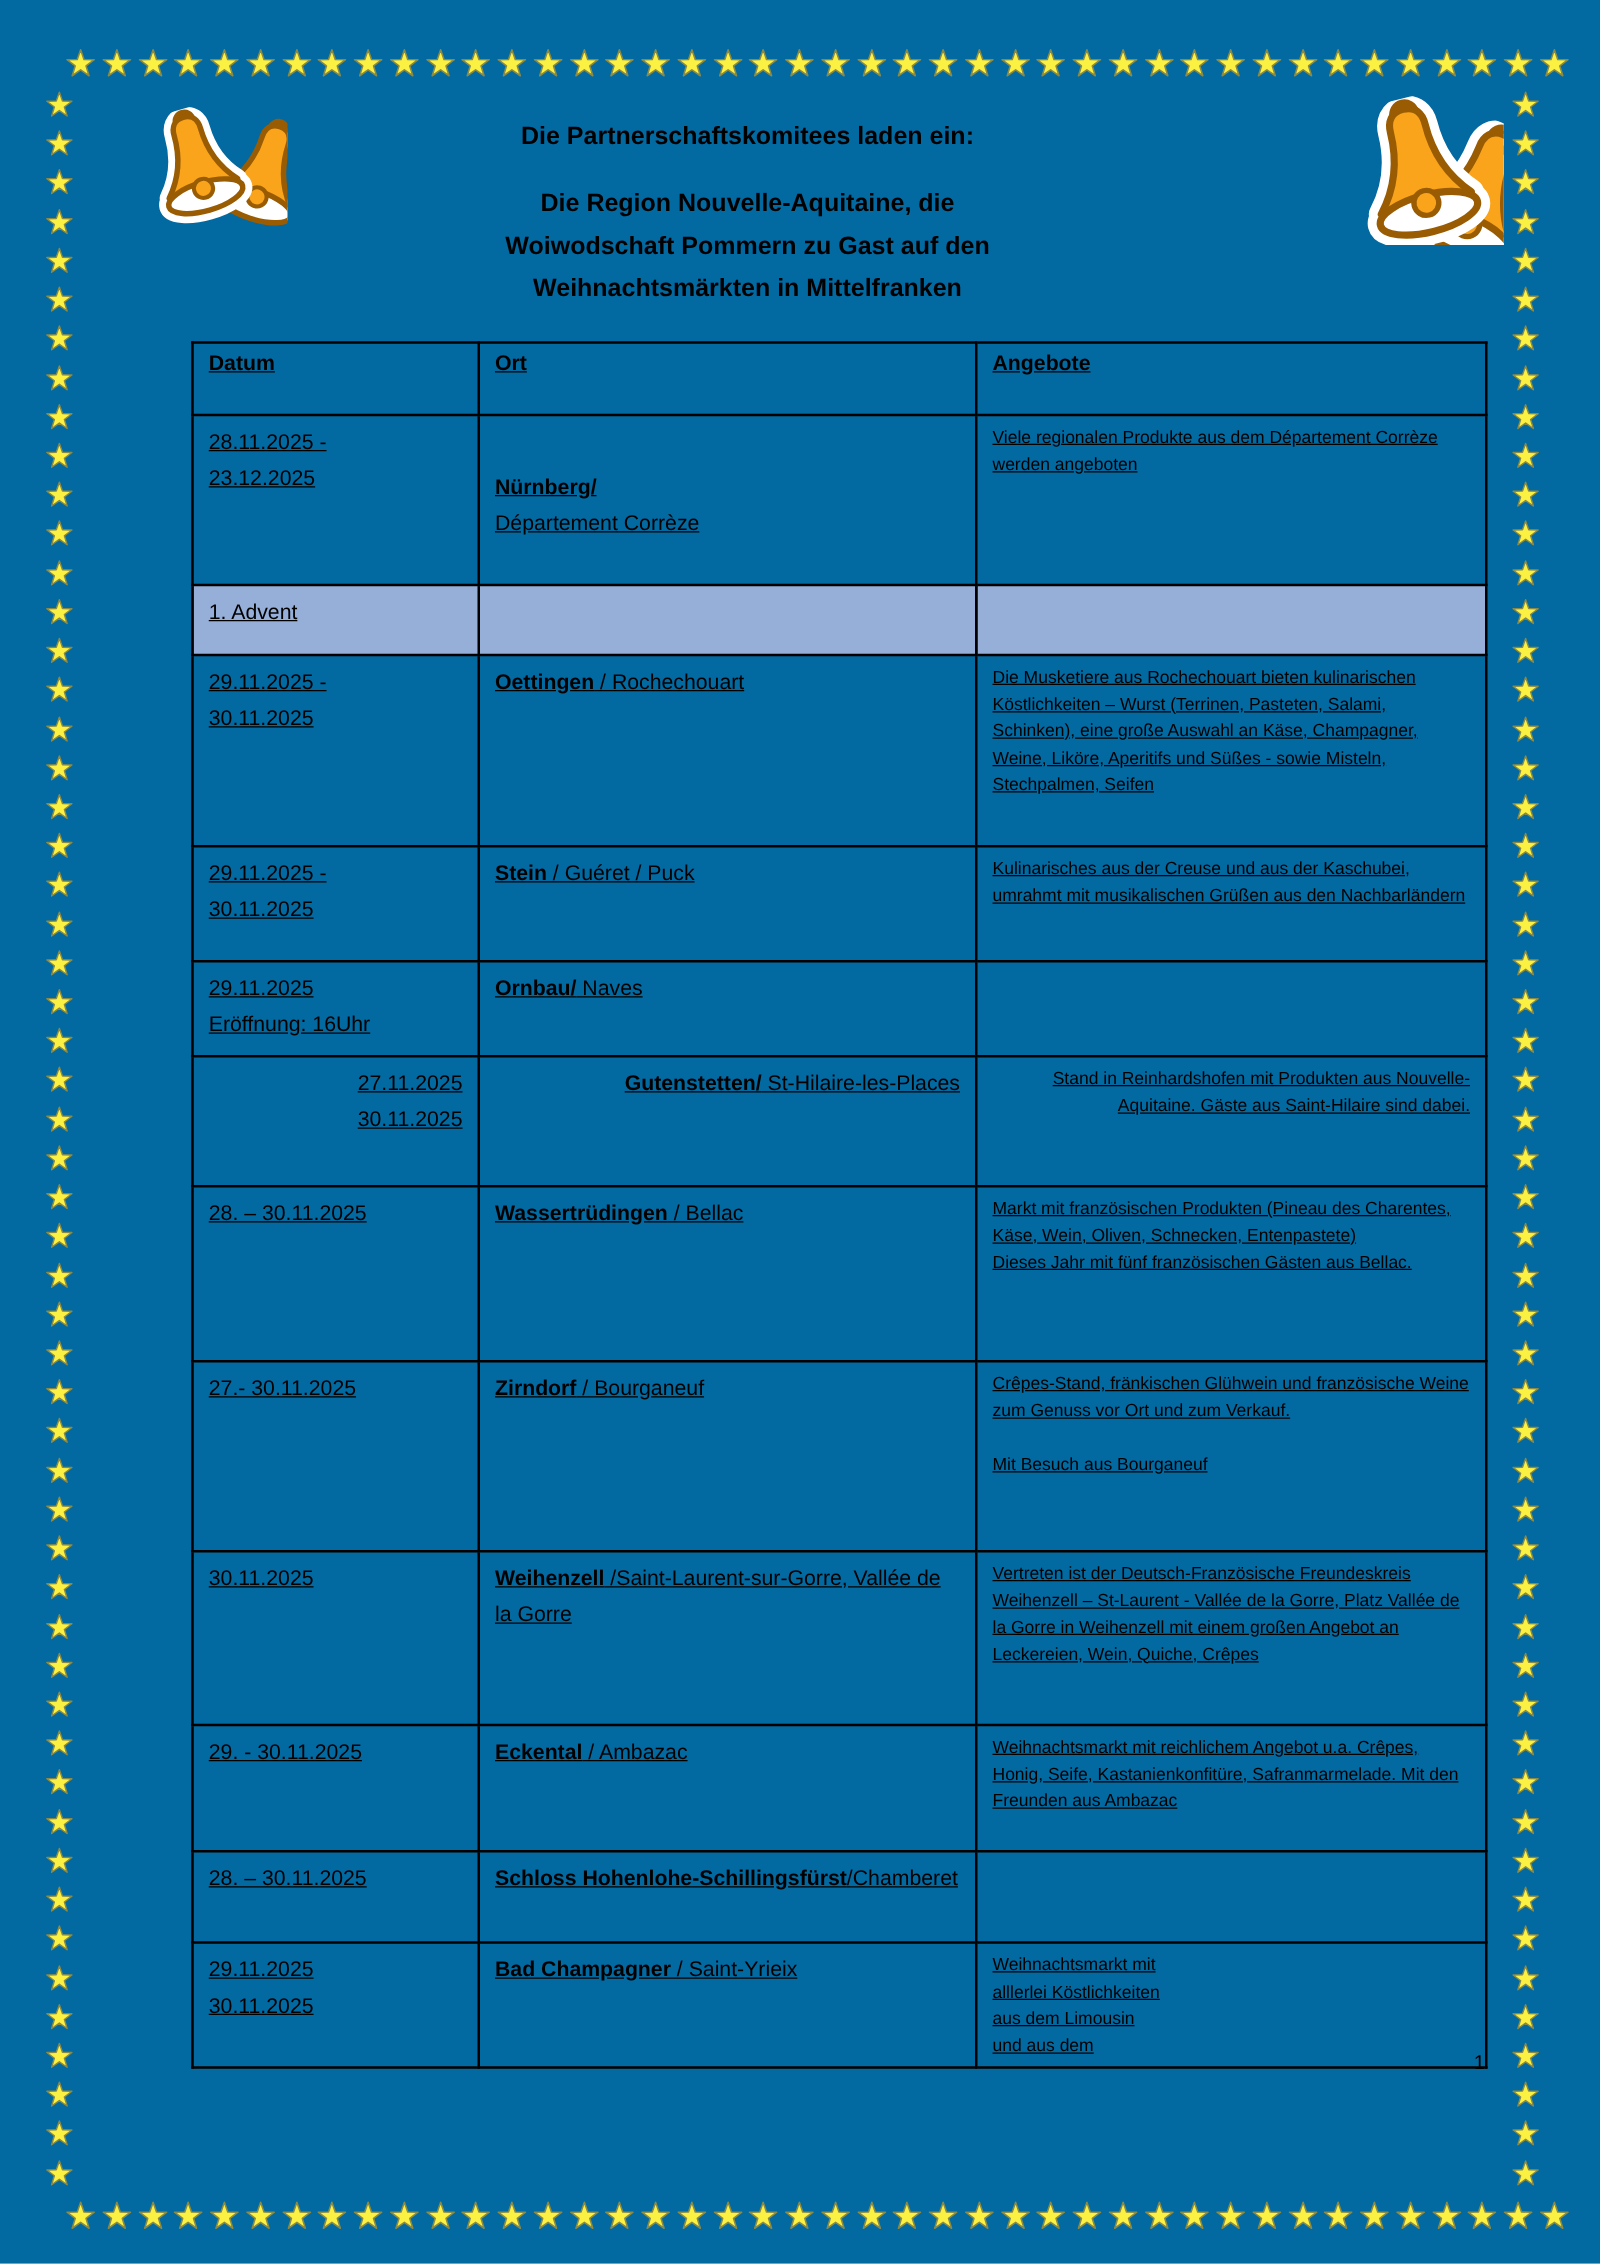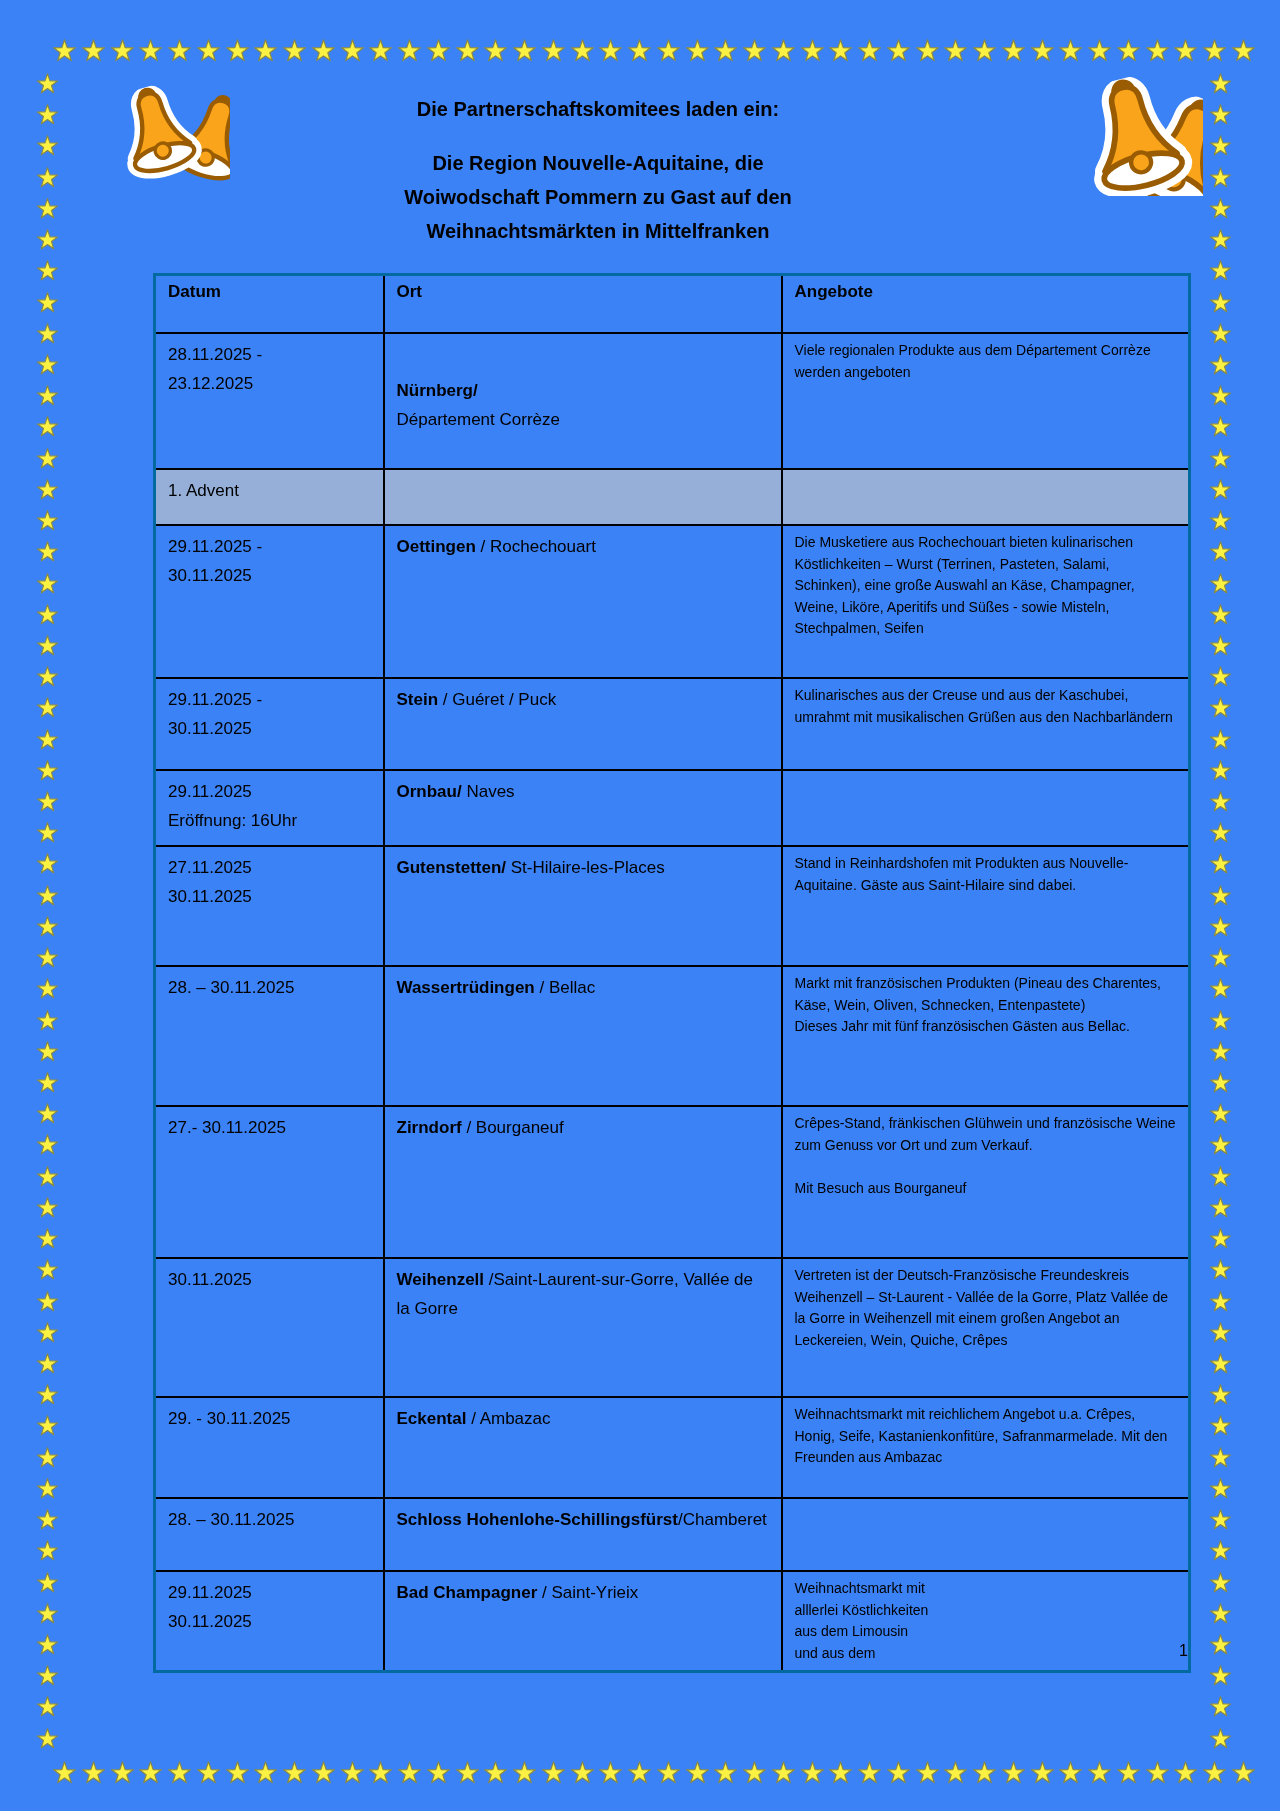--- a/index.html
+++ b/index.html
@@ -1,17 +1,17 @@
 <!DOCTYPE html>
 <html style="--star-fill: #FBF143; --star-stroke: #8A8A45; --bell-fill: #F9A41B; --bell-outline: #9A5C02; --advent-bg: #95AFD8;"><head>
 <meta charset="utf-8">
 <style>
   html,body { margin:0; padding:0; background:#ffffff; }
   .page {
-    position:relative; width:1280px; height:1811px; background:#3b82f6;
+    position:relative; width:1280px; height:1811px; background:#0369a1;
     font-family:"Liberation Sans", sans-serif; color:#000; overflow:hidden;
   }
   
   .star-row { position:absolute; left:52px; width:1204px; display:flex; justify-content:space-between; }
   .star-row.top { top:38px; }
   .star-row.bottom { top:1760px; }
   .star-row svg { width:25px; height:25px; }
   .star-col { position:absolute; top:72px; height:1678px; display:flex; flex-direction:column; justify-content:space-between; }
   .star-col.left { left:36px; }
   .star-col.right { left:1209px; }
@@ -20,21 +20,21 @@
   .bells { position:absolute; }
   .bells.left-bells  { left:95px;  top:84px;  width:135px; height:100px; }
   .bells.right-bells { left:1056px; top:76px; width:147px; height:120px; }
   
   .heading { position:absolute; left:155px; top:98px; width:886px; text-align:center; }
   .title { font-size:20px; font-weight:bold; }
   .subtitle { margin-top:25px; font-size:20px; font-weight:bold; line-height:34px; }
   
   table.schedule {
     position:absolute; left:153px; top:273px; width:1035px;
-    border-collapse:collapse; table-layout:fixed; border:3px solid #0369a1;
+    border-collapse:collapse; table-layout:fixed; border:1px solid #0369a1;text-decoration:underline;
   }
   .schedule th, .schedule td {
     border:2px solid #000; vertical-align:top; padding:6px 12px; overflow:hidden;
   }
   .schedule th { text-align:left; font-size:17px; font-weight:bold; height:44px; }
   .datum-cell { font-size:17px; line-height:29px; }
   .ort-cell { font-size:17px; line-height:29px; }
   .ort-primary { font-weight:bold; }
   .angebote-cell { font-size:14px; line-height:21.5px; padding-top:7px; }
   tr.advent td { background:var(--advent-bg); }
@@ -707,21 +707,21 @@
         <tr style="height: 92px;">
           <td class="datum-cell">29.11.2025 -<br>30.11.2025</td>
           <td class="ort-cell"><span class="ort-primary">Stein</span><span> / Guéret / Puck</span></td>
           <td class="angebote-cell">Kulinarisches aus der Creuse und aus der Kaschubei, umrahmt mit musikalischen Grüßen aus den Nachbarländern</td>
         </tr>
         <tr style="height: 76px;">
           <td class="datum-cell">29.11.2025<br>Eröffnung: 16Uhr</td>
           <td class="ort-cell"><span class="ort-primary">Ornbau/</span><span> Naves</span></td>
           <td class="angebote-cell"></td>
         </tr>
-        <tr style="height: 120px;">
+        <tr style="height: 104px; text-align: right;">
           <td class="datum-cell">27.11.2025<br>30.11.2025</td>
           <td class="ort-cell"><span class="ort-primary">Gutenstetten/</span><span> St-Hilaire-les-Places</span></td>
           <td class="angebote-cell">Stand in Reinhardshofen mit Produkten aus Nouvelle-Aquitaine. Gäste aus Saint-Hilaire sind dabei.</td>
         </tr>
         <tr style="height: 140px;">
           <td class="datum-cell">28. – 30.11.2025</td>
           <td class="ort-cell"><span class="ort-primary">Wassertrüdingen</span><span> / Bellac</span></td>
           <td class="angebote-cell">Markt mit französischen Produkten (Pineau des Charentes, Käse, Wein, Oliven, Schnecken, Entenpastete)<br>Dieses Jahr mit fünf französischen Gästen aus Bellac.</td>
         </tr>
         <tr style="height: 152px;">

